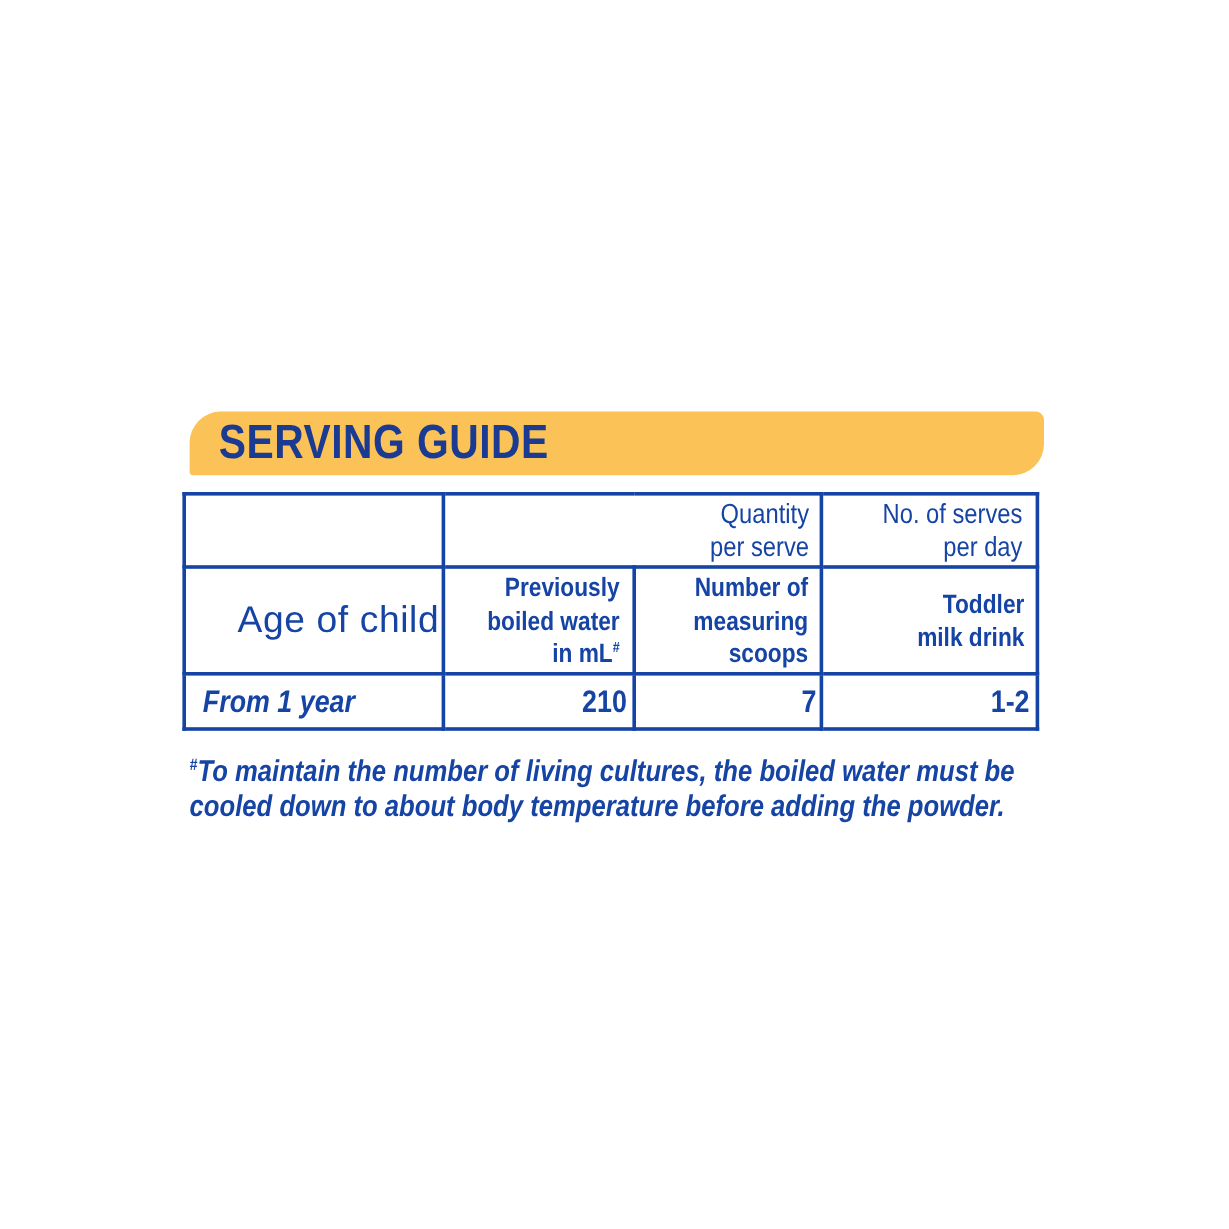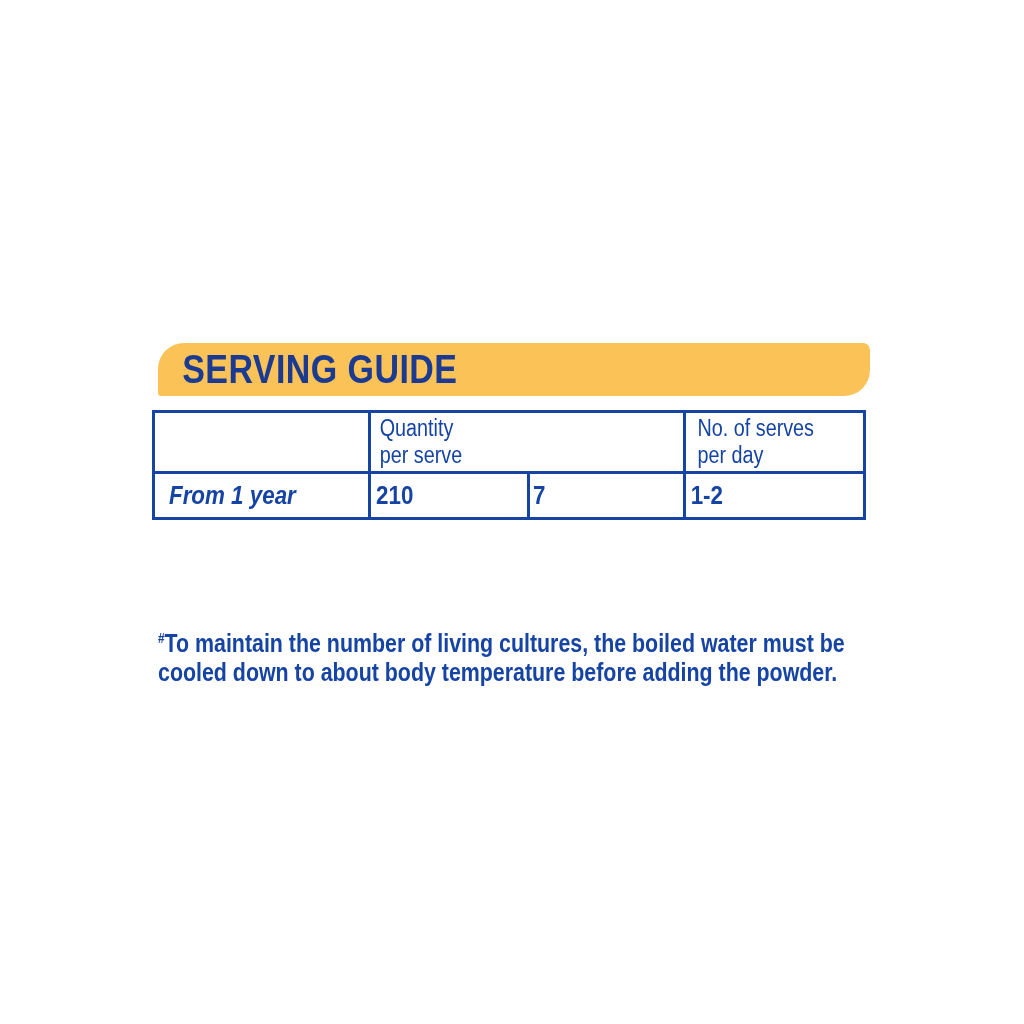--- a/index.html
+++ b/index.html
@@ -38,21 +38,21 @@
   .serving-table {
     position: absolute;
     left: 152px; top: 410px;
     width: 711px;
     border-collapse: collapse;
     table-layout: fixed;
     color: #1644A4;
   }
   .serving-table td {
     border: 3px solid #1644A4;
-    text-align: left;
+    text-align: right;
     vertical-align: middle;
     padding: 2px;
   }
   .cond {
     display: inline-block;
     white-space: pre-line;
     transform: scaleX(0.86);
     transform-origin: center;
   }
   .row-top td { height: 61px; font-size: 23px; line-height: 1.18; }
@@ -73,20 +73,21 @@
     vertical-align: super;
     line-height: 0;
   }
 
   
   .footnote {
     position: absolute;
     left: 158px; top: 629px;
     width: 712px;
     color: #1644A4;
+    font-style: italic;
   }
   .footnote-inner {
     display: inline-block;
     width: 832px;
     font-weight: bold;
     font-size: 25px;
     line-height: 1.14;
     white-space: pre-line;
     transform: scaleX(0.855);
     transform-origin: left top;
@@ -114,20 +115,39 @@
         <td colspan="2">
           <span class="cond">Quantity
 per serve</span>
         </td>
         <td>
           <span class="cond">No. of serves
 per day</span>
         </td>
       </tr>
 
+      <tr class="row-heads">
+        <td class="cell-age">
+          <span>Age of child</span>
+        </td>
+        <td class="cell-bold">
+          <span class="cond"><span style="white-space:pre-line">Previously
+boiled water
+in mL</span><sup class="fn">#</sup></span>
+        </td>
+        <td class="cell-bold">
+          <span class="cond">Number of
+measuring
+scoops</span>
+        </td>
+        <td class="cell-bold">
+          <span class="cond">Toddler
+milk drink</span>
+        </td>
+      </tr>
 
       <tr class="row-data">
         <td class="cell-rowlabel">
           <span class="cond">From 1 year</span>
         </td>
         <td>
           <span class="cond">210</span>
         </td>
         <td>
           <span class="cond">7</span>

